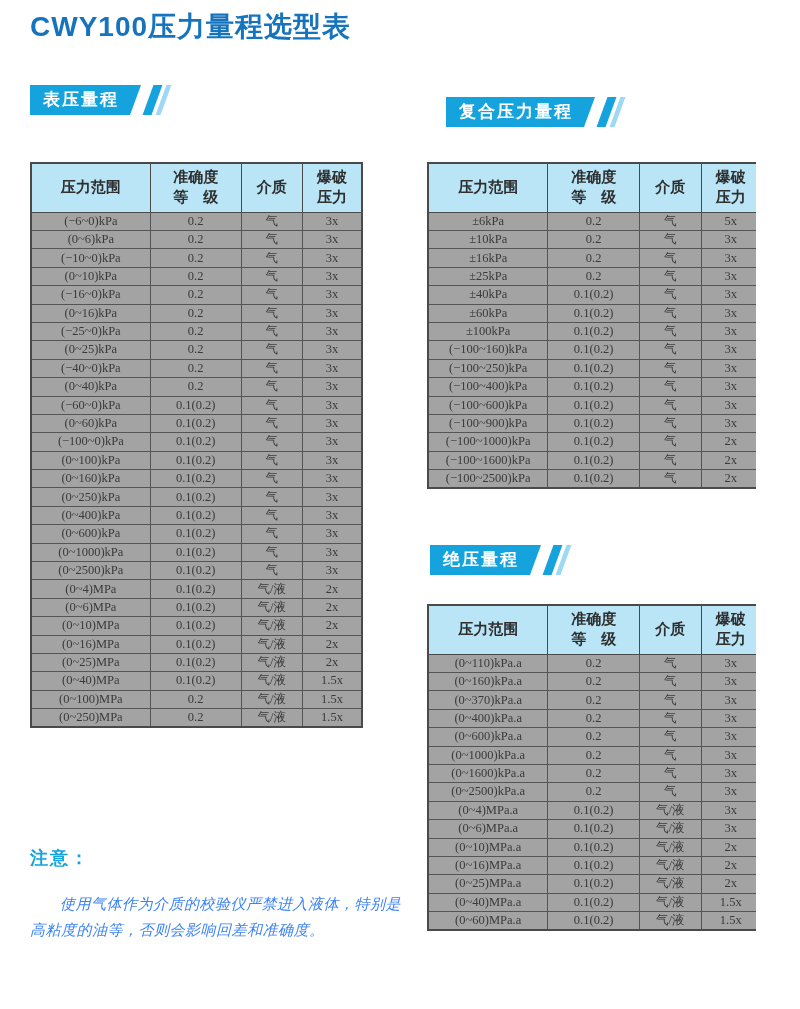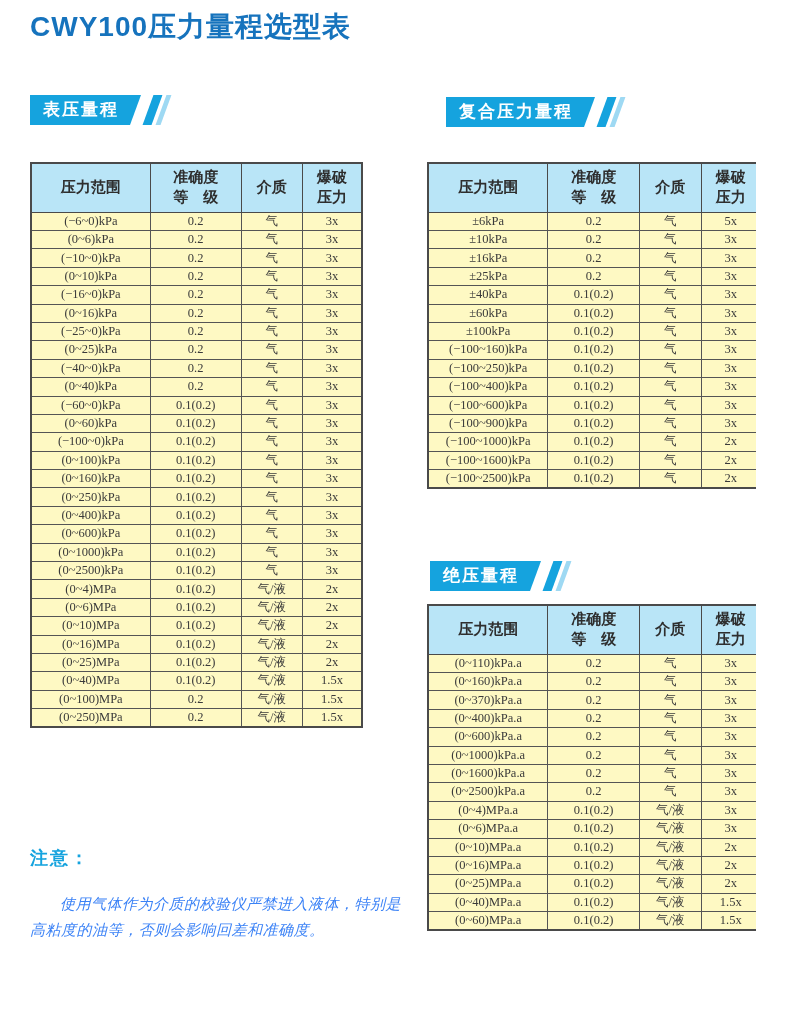--- a/index.html
+++ b/index.html
@@ -47,21 +47,21 @@
     margin-left:7px;
   }
   .slash-1{width:9px;background:var(--accent-blue,#15a3de);}
   .slash-2{width:5px;margin-left:4px;background:var(--slash-light-blue,#9ed9f3);}
 
   
   table.ptable{
     position:absolute;
     border-collapse:collapse;
     table-layout:fixed;
-    background:#fef9c3;
+    background:#a3a3a3;
     border:2px solid var(--table-border,#4a4a4a);
   }
   table.ptable th{
     background:var(--table-header-bg,#b9e5f7);
     border:1px solid var(--table-border,#4a4a4a);
     font-size:15px;font-weight:bold;
     color:#2e2e2e;
     padding:4px 2px;
     height:48px;
     text-align:center;vertical-align:middle;
@@ -99,33 +99,33 @@
     letter-spacing:0.5px;
   }
 </style>
 </head>
 <body>
 
 <div class="page">
 
   <h1 class="title">CWY100压力量程选型表</h1>
 
-  <div class="badge-wrap" style="left:30px;top:95px;">
+  <div class="badge-wrap" style="left:30px;top:85px;">
     <span class="badge">表压量程</span>
     <span class="slash slash-1"></span>
     <span class="slash slash-2"></span>
   </div>
 
   <div class="badge-wrap" style="left:430px;top:97px;padding-left:16px;">
     <span class="badge">复合压力量程</span>
     <span class="slash slash-1"></span>
     <span class="slash slash-2"></span>
   </div>
 
-  <div class="badge-wrap" style="left:430px;top:545px;margin-top:16px;">
+  <div class="badge-wrap" style="left:430px;top:545px;">
     <span class="badge">绝压量程</span>
     <span class="slash slash-1"></span>
     <span class="slash slash-2"></span>
   </div>
 
   <table class="ptable" style="left:30px;top:162px;width:333px;">
     <colgroup>
         <col style="width:36%">
         <col style="width:27.5%">
         <col style="width:18.5%">

